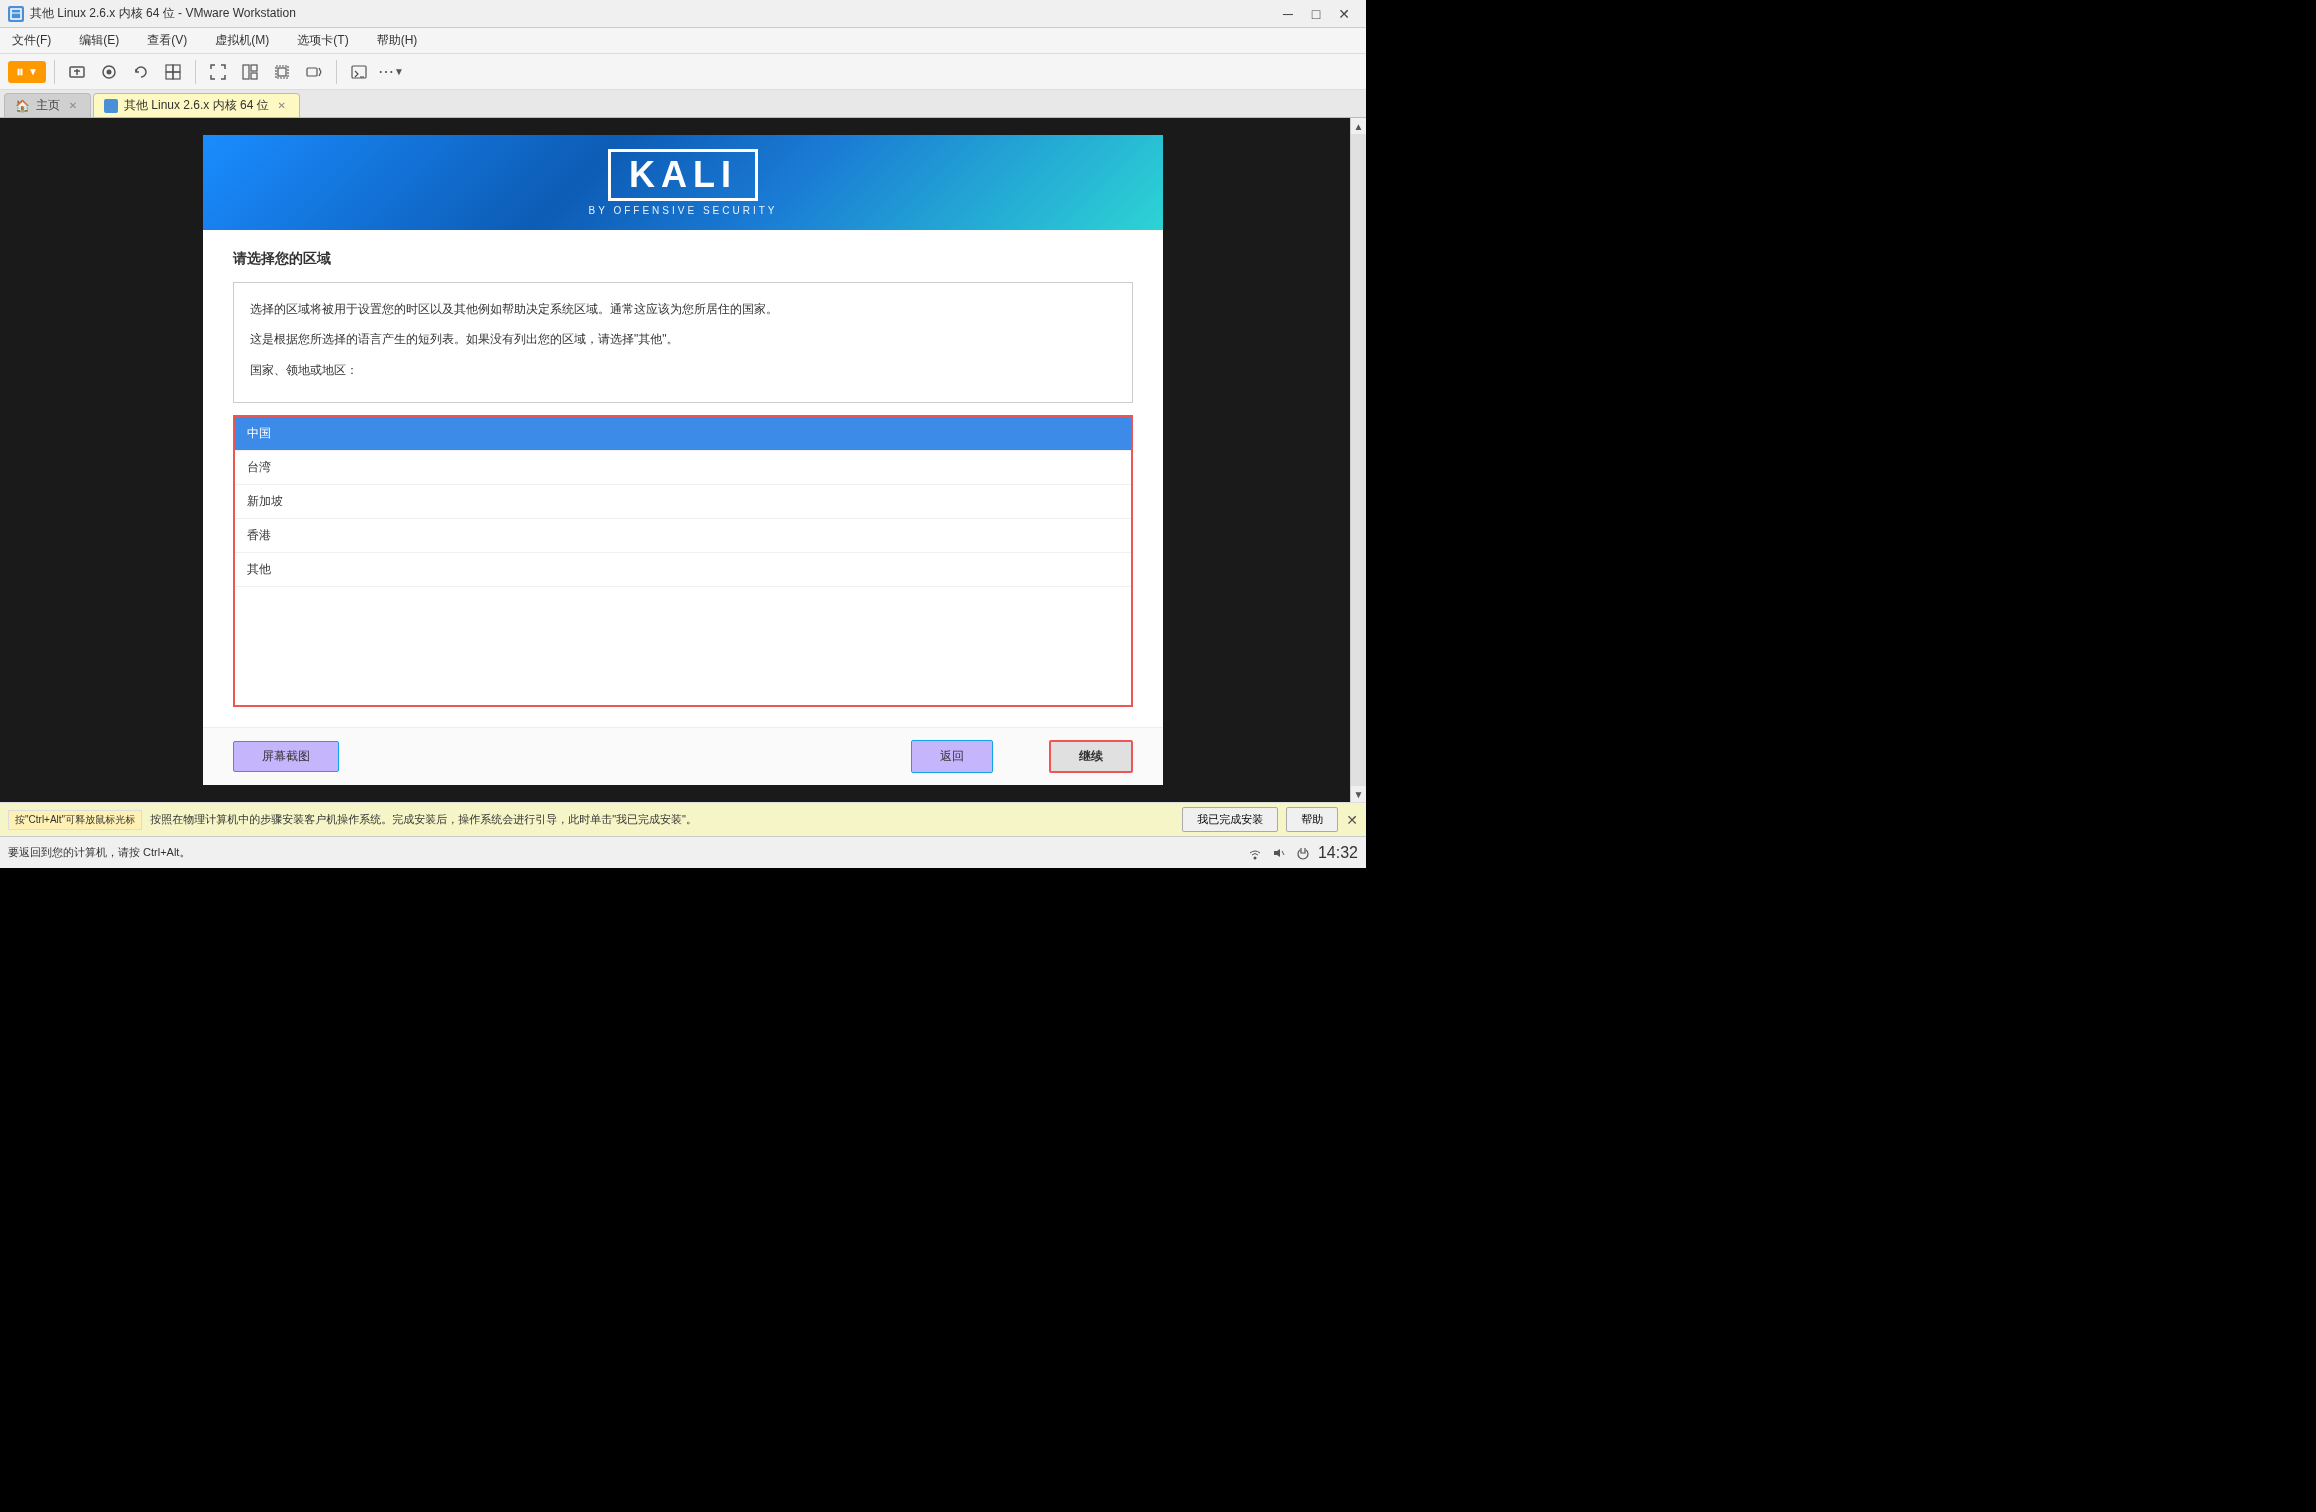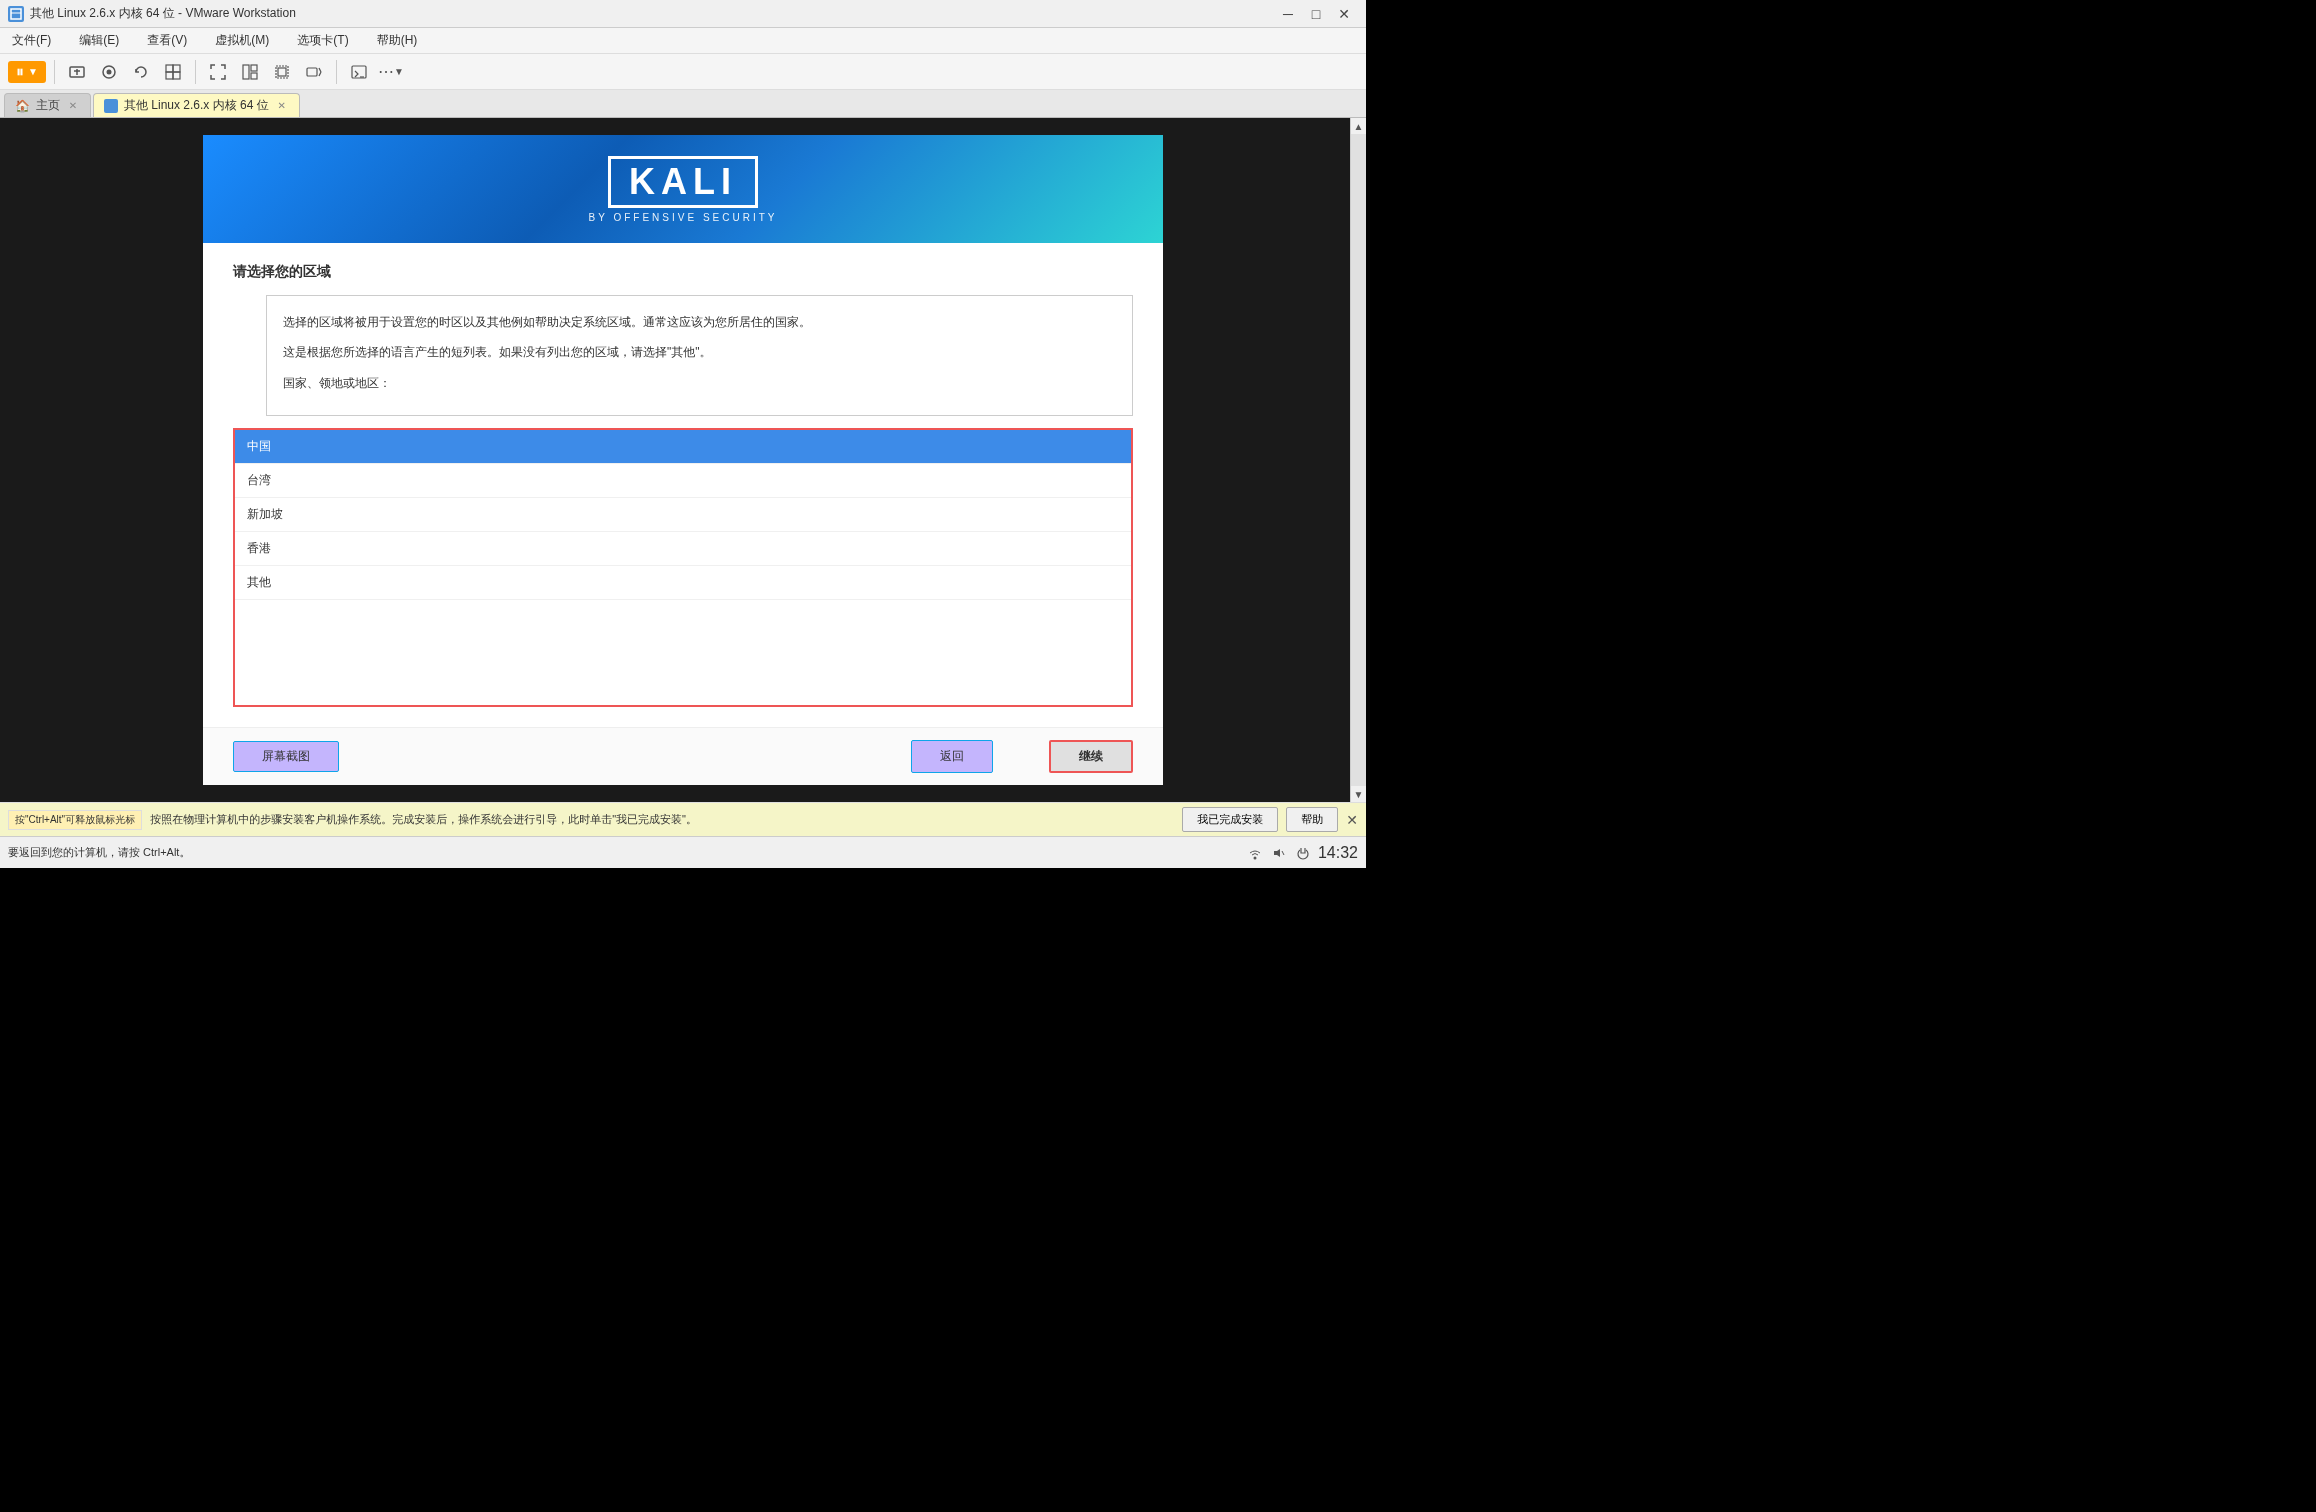--- a/index.html
+++ b/index.html
@@ -150,21 +150,21 @@
       width: 960px;
       height: 650px;
       position: relative;
       display: flex;
       flex-direction: column;
     }
 
     
     #kali-header {
       background: linear-gradient(135deg, #1a8cff 0%, #0d5cb5 40%, #1a7ad4 60%, #2dd4d4 100%);
-      height: 108px;
+      height: 95px;
       display: flex;
       align-items: center;
       justify-content: center;
       flex-shrink: 0;
     }
     #kali-logo {
       text-align: center;
     }
     #kali-logo-box {
       border: 3px solid white;
@@ -199,21 +199,20 @@
       color: #333;
       margin-bottom: 14px;
     }
     #description-box {
       border: 1px solid #ccc;
       padding: 16px;
       margin-bottom: 12px;
       font-size: 12px;
       color: #333;
       line-height: 1.8;
-      margin-left: 33px;
     }
     #desc-line1 { margin-bottom: 8px; }
     #desc-line2 { margin-bottom: 10px; }
     #field-label {
       font-size: 12px;
       color: #333;
       margin-bottom: 4px;
     }
 
     

